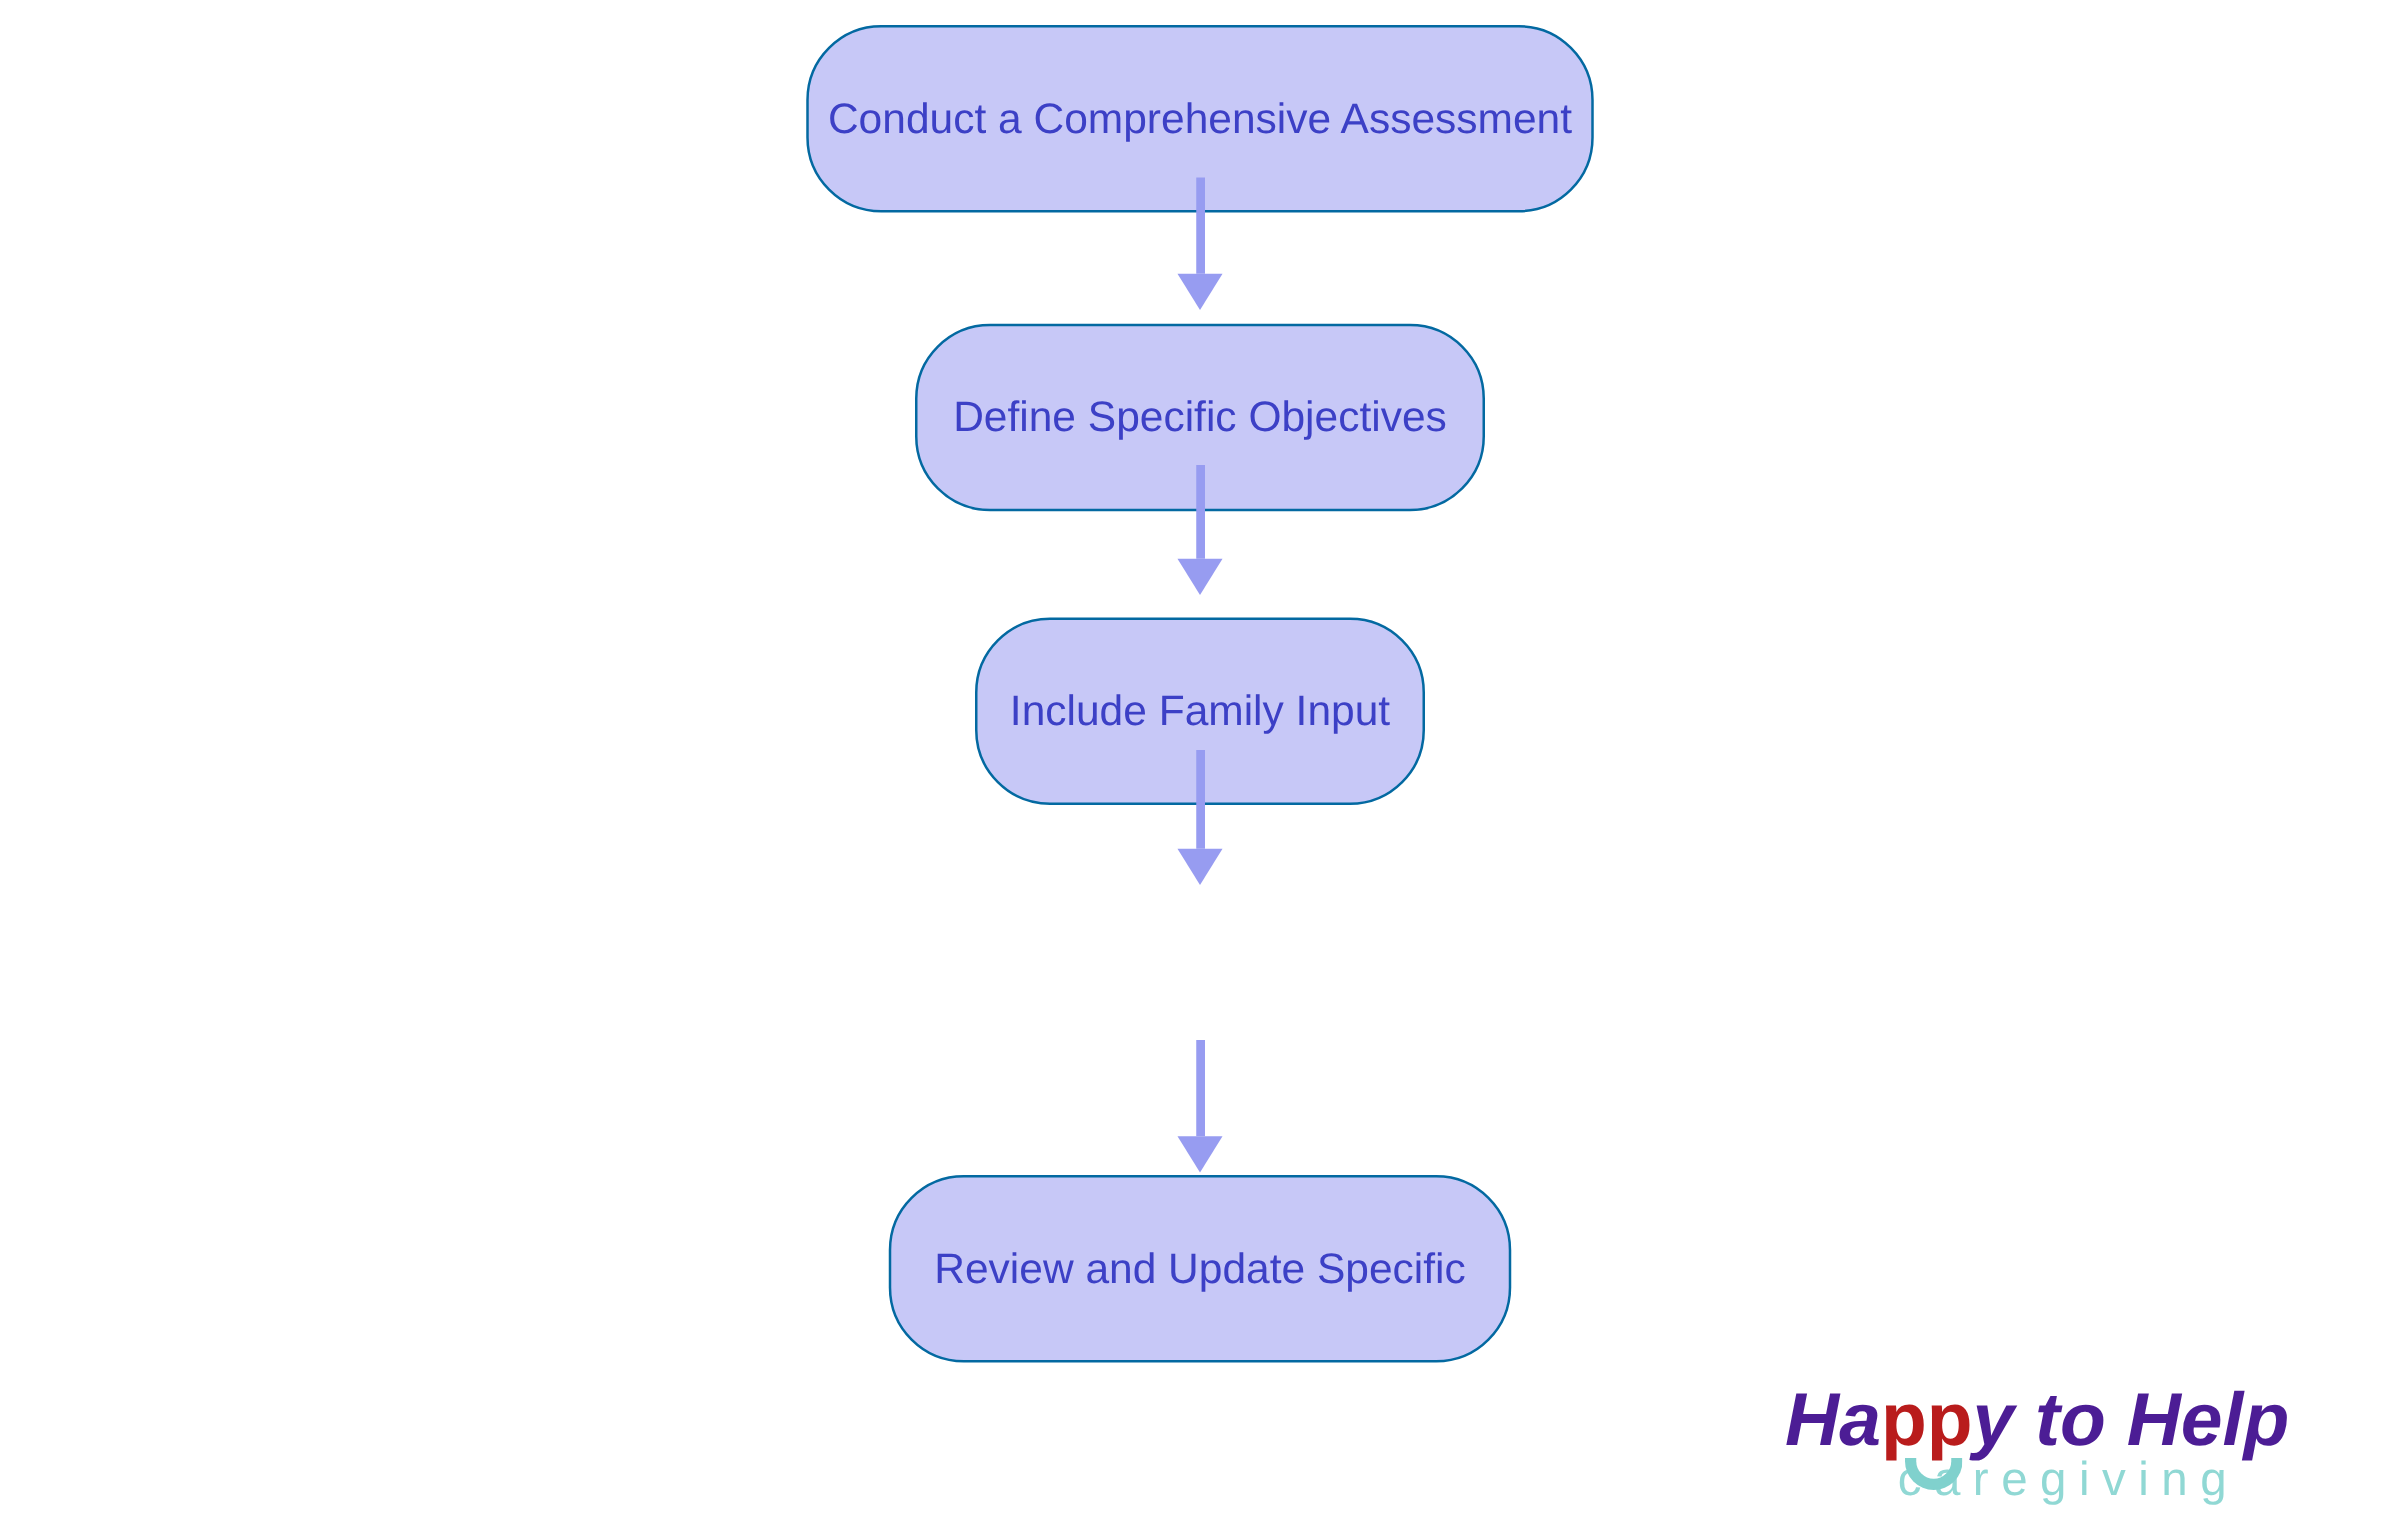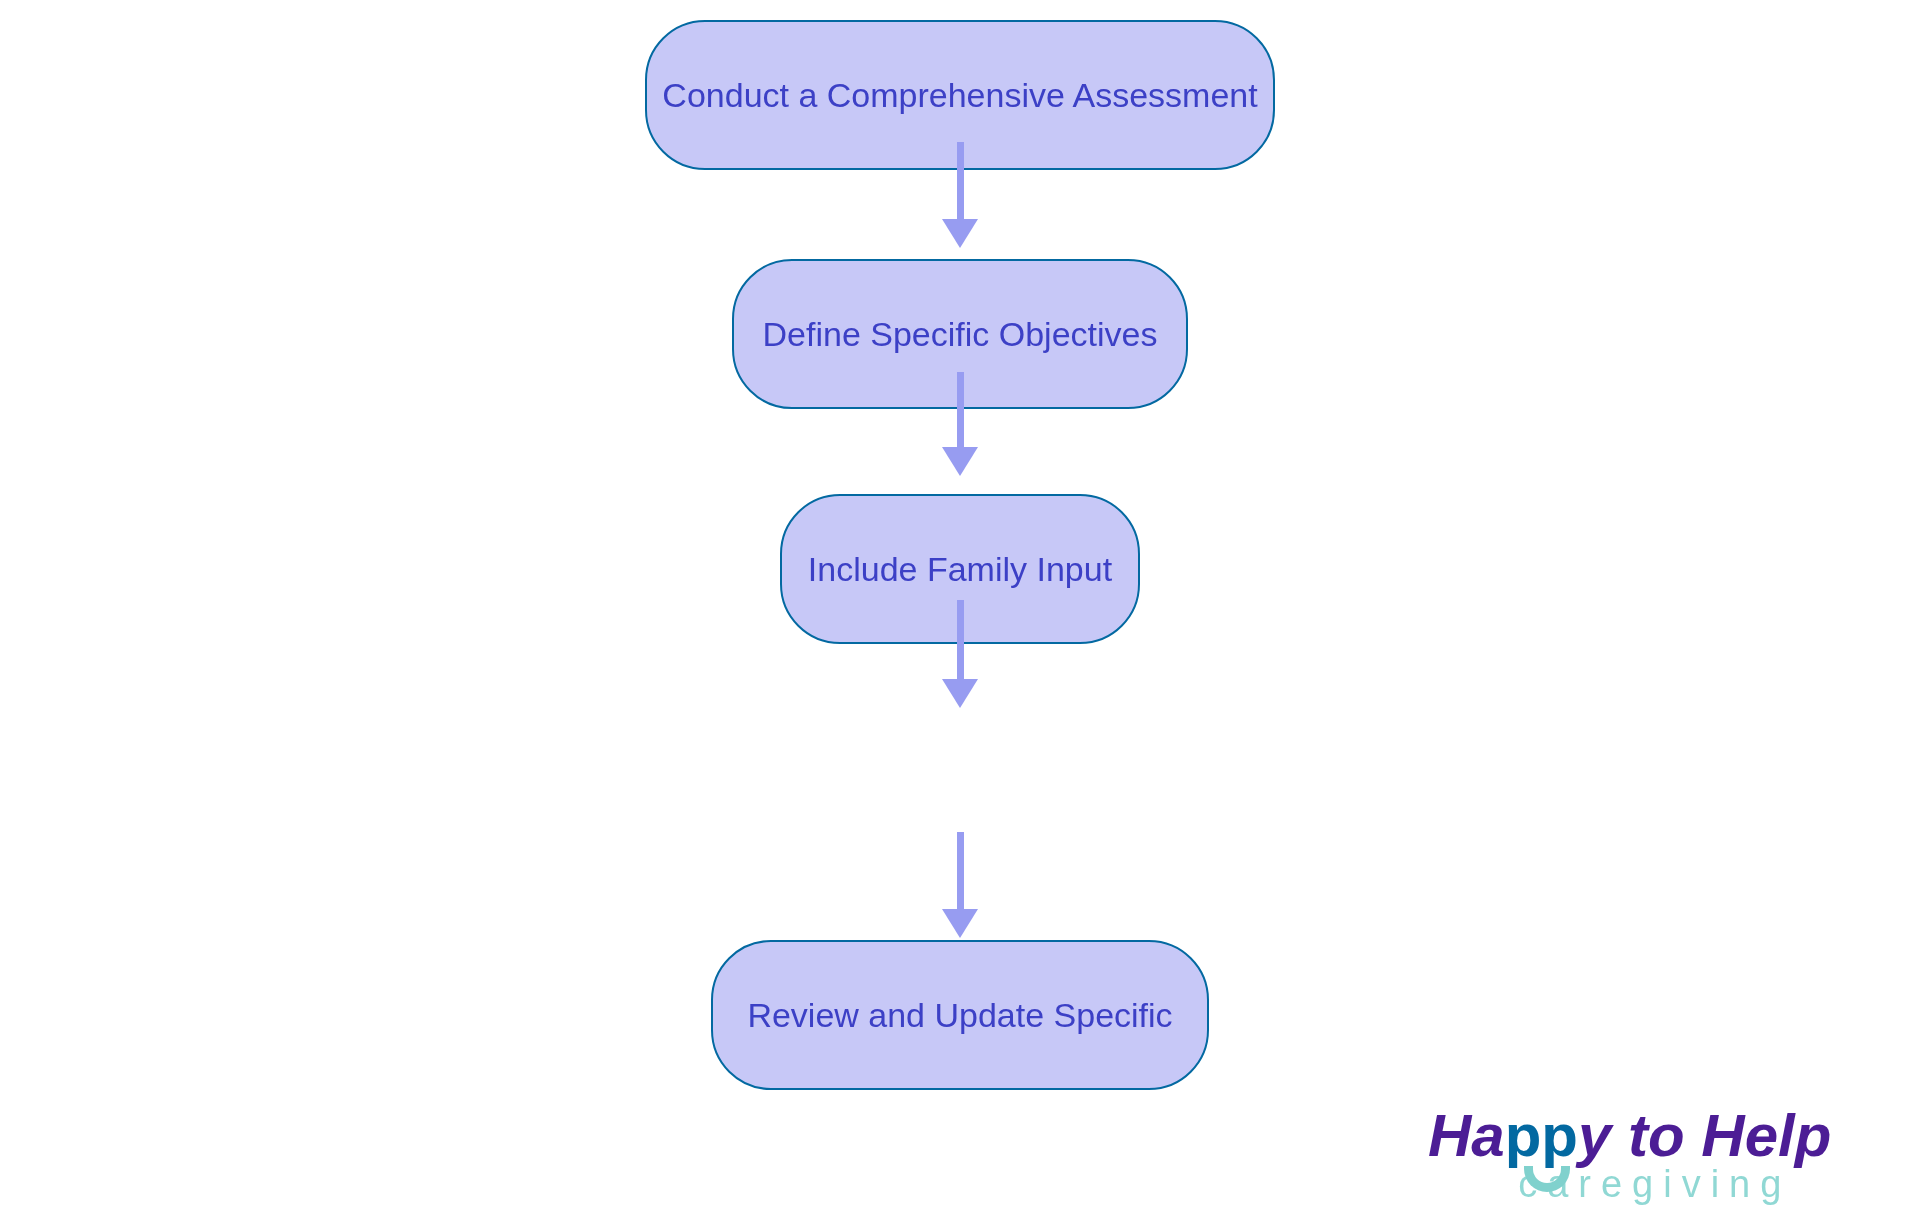--- a/index.html
+++ b/index.html
@@ -73,21 +73,21 @@
   .logo-line1 {
     position: relative;
     font-size: 60px;
     line-height: 1.05;
     font-weight: 700;
     letter-spacing: 0px;
     white-space: nowrap;
     text-align: left;
   }
   .logo-coral { color: #4c1d95; font-style: italic; }
-  .logo-teal  { color: #0369a1; }
+  .logo-teal  { color: #b91c1c; }
   .logo-smile {
     position: absolute;
     left: 96px;
     top: 62px;
     width: 46px;
     height: 26px;
     box-sizing: border-box;
     border: 9px solid #80d1cd;
     border-top: none;
     border-bottom-left-radius: 26px 26px;

